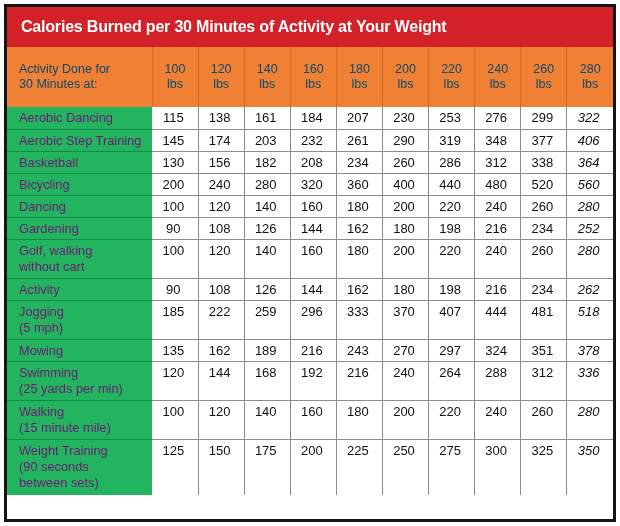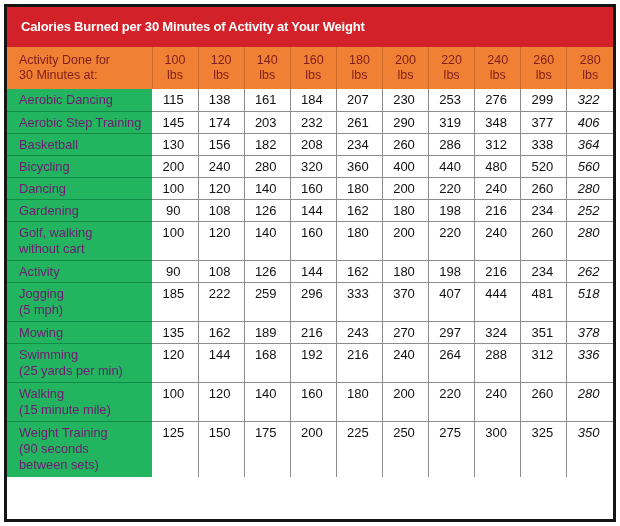--- a/index.html
+++ b/index.html
@@ -21,21 +21,21 @@
     width: 612px;
     height: 518px;
     box-sizing: border-box;
     border: 3px solid #151515;
     background: #ffffff;
   }
 
   .title-bar {
     background: #D22128;
     color: #ffffff;
-    font-size: 13px;
+    font-size: 16px;
     font-weight: bold;
     letter-spacing: -0.2px;
     height: 40px;
     line-height: 40px;
     padding-left: 14px;
     box-sizing: border-box;
     white-space: nowrap;
     overflow: hidden;
   }
 
@@ -43,25 +43,25 @@
     border-collapse: collapse;
     width: 100%;
     table-layout: fixed;
   }
 
   table.grid col.activity-col { width: 145px; }
   table.grid col.data-col { width: 46.1px; }
 
   thead th {
     background: #F08033;
-    color: #7f1d1d;
+    color: #0c4a6e;
     font-size: 12.5px;
     font-weight: normal;
     line-height: 15px;
-    height: 42px;
+    height: 60px;
     padding: 0;
     border-right: 1px solid #cf6a26;
     vertical-align: middle;
     box-sizing: border-box;
   }
   thead th:last-child { border-right: none; }
 
   thead th.activity-head {
     text-align: left;
     padding-left: 12px;

